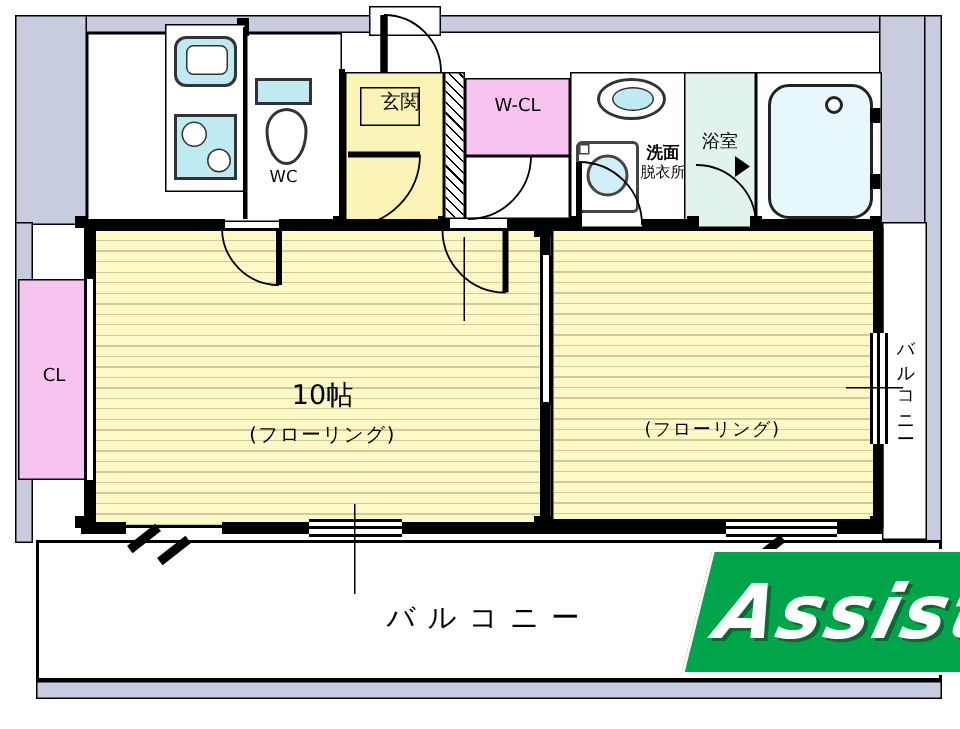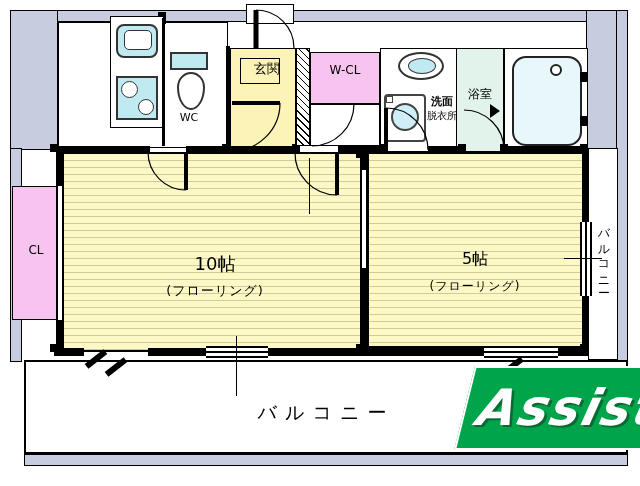--- a/index.html
+++ b/index.html
@@ -86,21 +86,20 @@
   <div class="abs" style="left:550px;top:64px;width:12px;height:12px;background:#fff;border:2px solid #222;border-radius:50%;box-sizing:border-box;z-index:4;"></div>
   <div class="abs" style="left:580px;top:72px;width:7px;height:10px;background:#000;z-index:5;"></div>
   <div class="abs" style="left:580px;top:116px;width:7px;height:10px;background:#000;z-index:5;"></div>
   <div class="abs" style="left:490px;top:104px;width:0;height:0;border-left:10px solid #000;border-top:7px solid transparent;border-bottom:7px solid transparent;z-index:5;"></div>
 
   <div class="floor" style="left:62px;top:152px;width:300px;height:200px;"></div>
   <div class="label" style="left:120px;top:254px;width:190px;font-size:18px;z-index:4;">10帖</div>
   <div class="label" style="left:110px;top:284px;width:210px;font-size:13px;letter-spacing:1px;z-index:4;">(フローリング)</div>
 
   <div class="floor" style="left:367px;top:152px;width:217px;height:196px;"></div>
-  <div class="label" style="left:390px;top:250px;width:170px;font-size:16px;z-index:4;">5帖</div>
   <div class="label" style="left:380px;top:280px;width:190px;font-size:12px;letter-spacing:1px;z-index:4;">(フローリング)</div>
 
   <div class="pink" style="left:12px;top:186px;width:48px;height:134px;z-index:3;"></div>
   <div class="label" style="left:12px;top:244px;width:48px;font-size:12px;z-index:4;">CL</div>
   <div class="abs" style="left:56px;top:186px;width:8px;height:134px;background:#fff;border-left:2px solid #000;border-right:2px solid #000;box-sizing:border-box;z-index:3;"></div>
 
   <div class="wall" style="left:56px;top:146px;width:94px;height:6px;z-index:3;"></div>
   <div class="wall" style="left:186px;top:146px;width:44px;height:6px;z-index:3;"></div>
   <div class="wall" style="left:230px;top:146px;width:66px;height:6px;z-index:3;"></div>
   <div class="wall" style="left:338px;top:146px;width:48px;height:6px;z-index:3;"></div>

